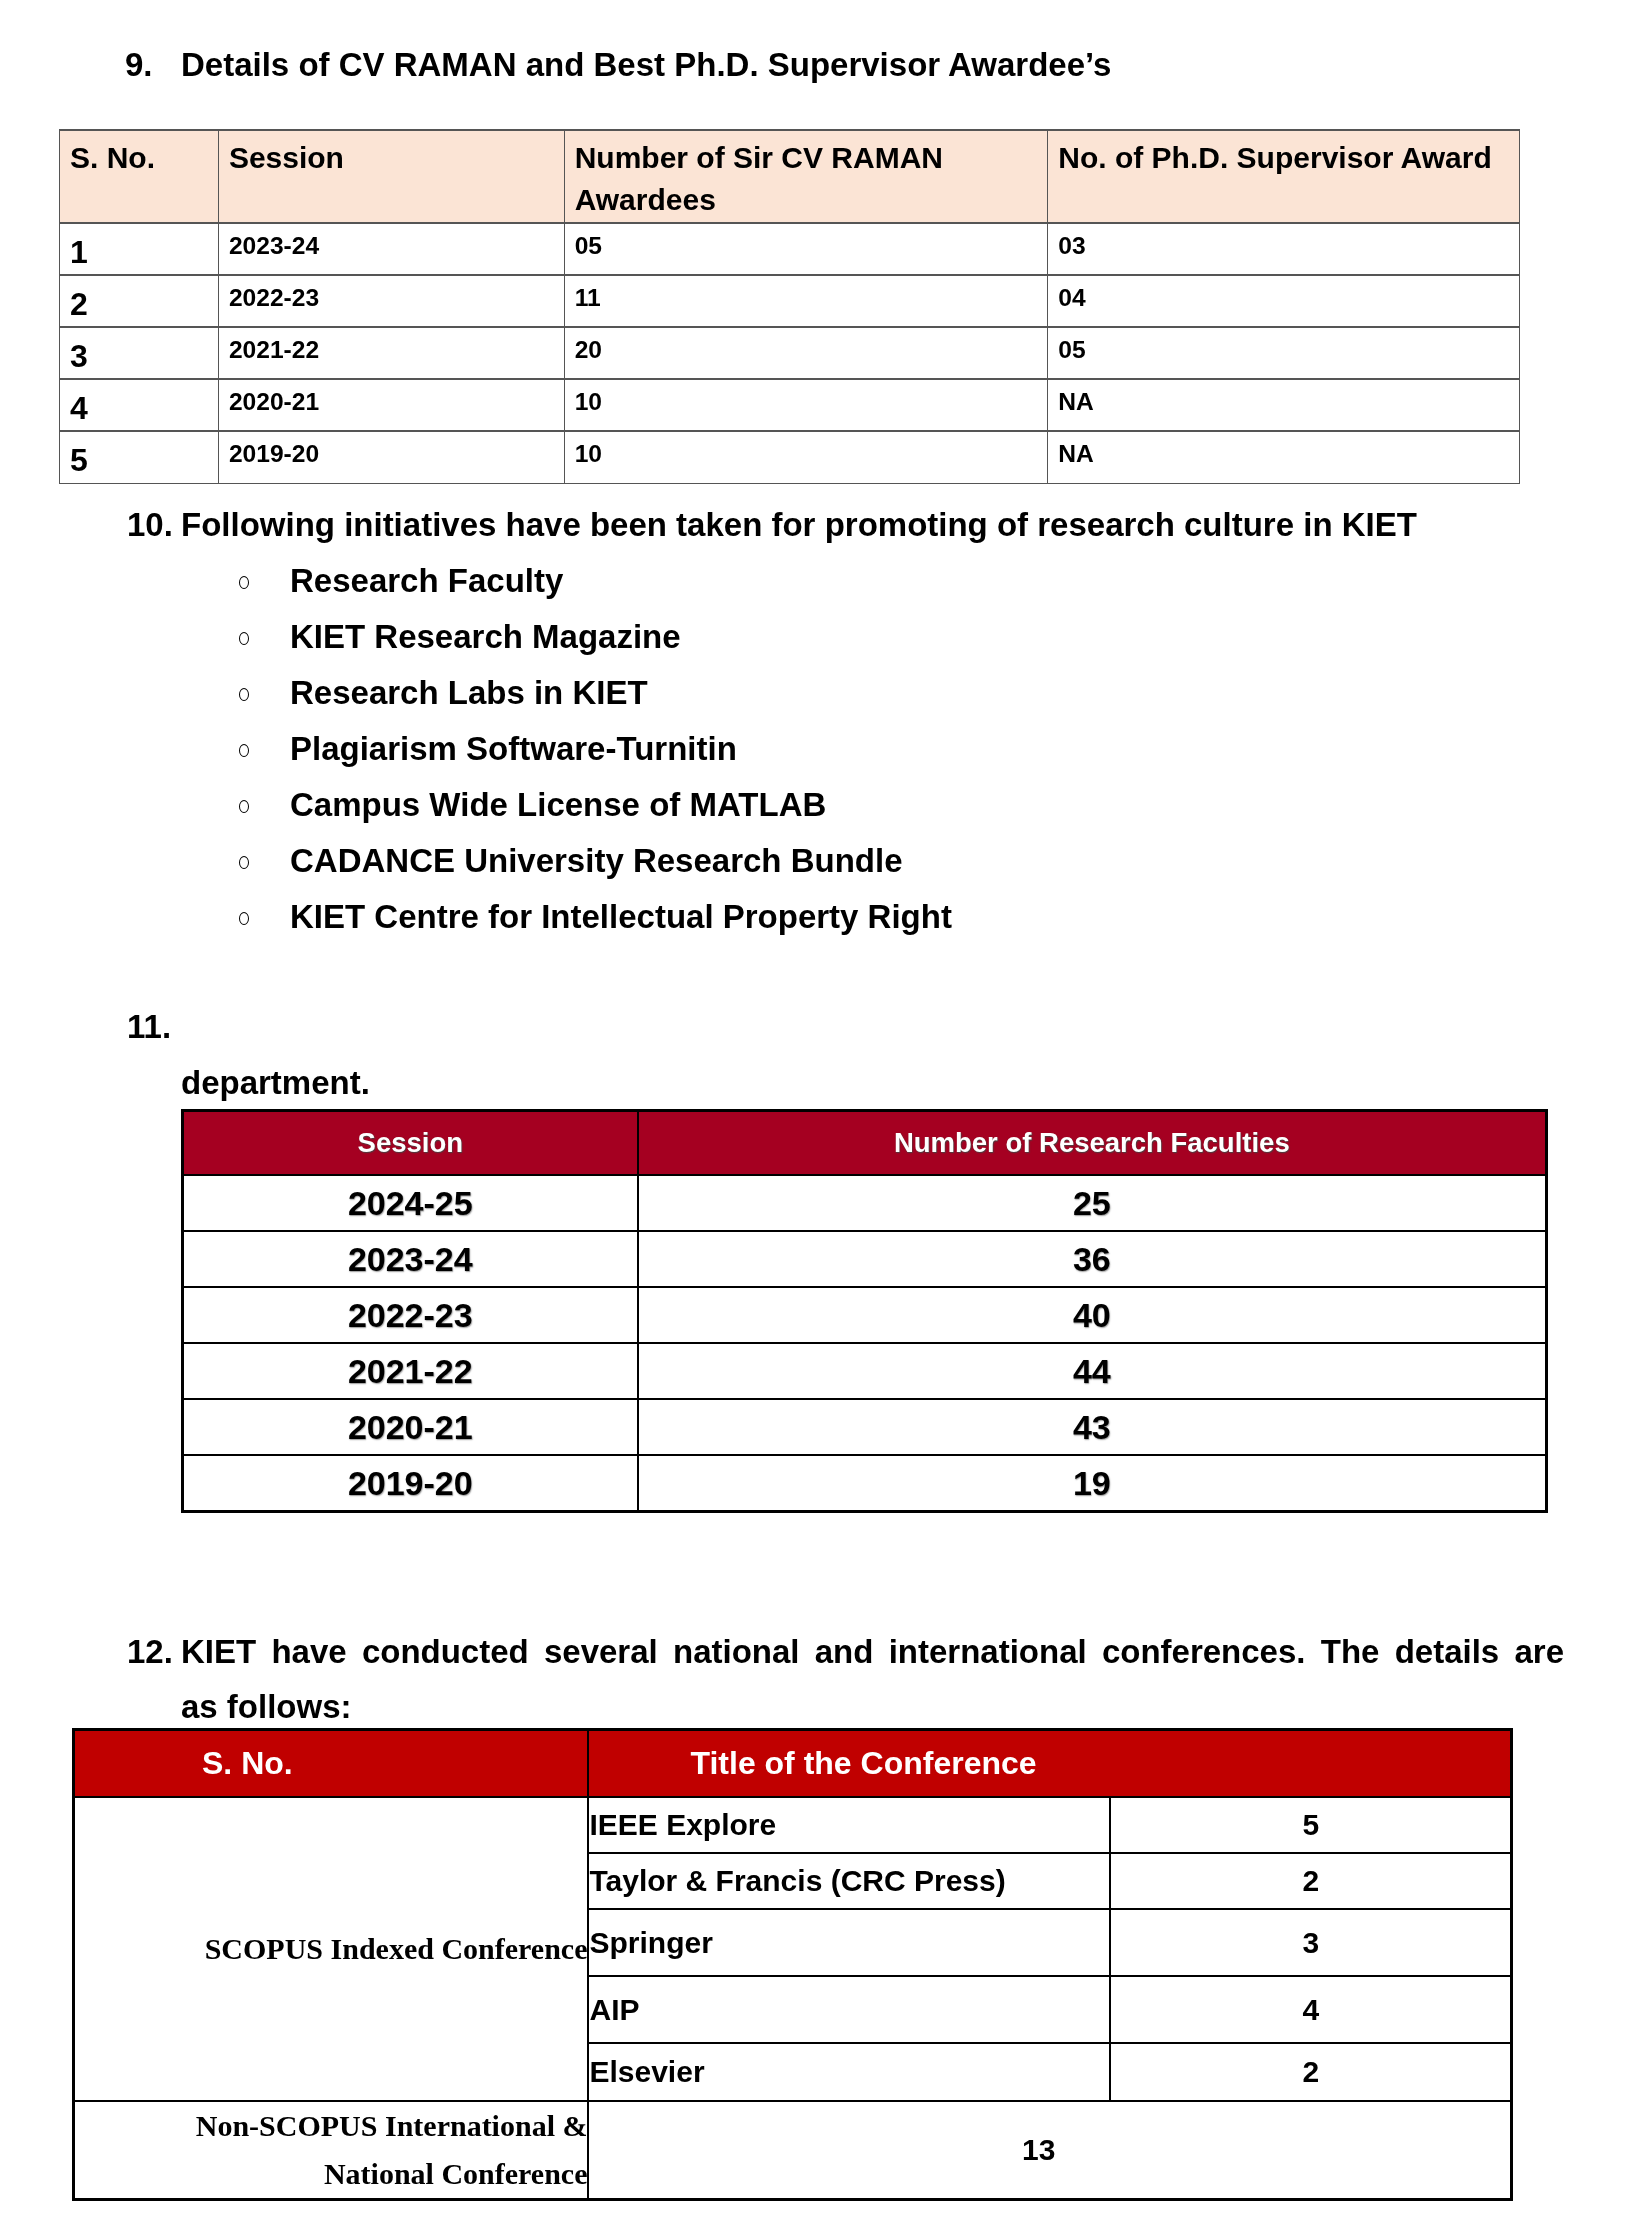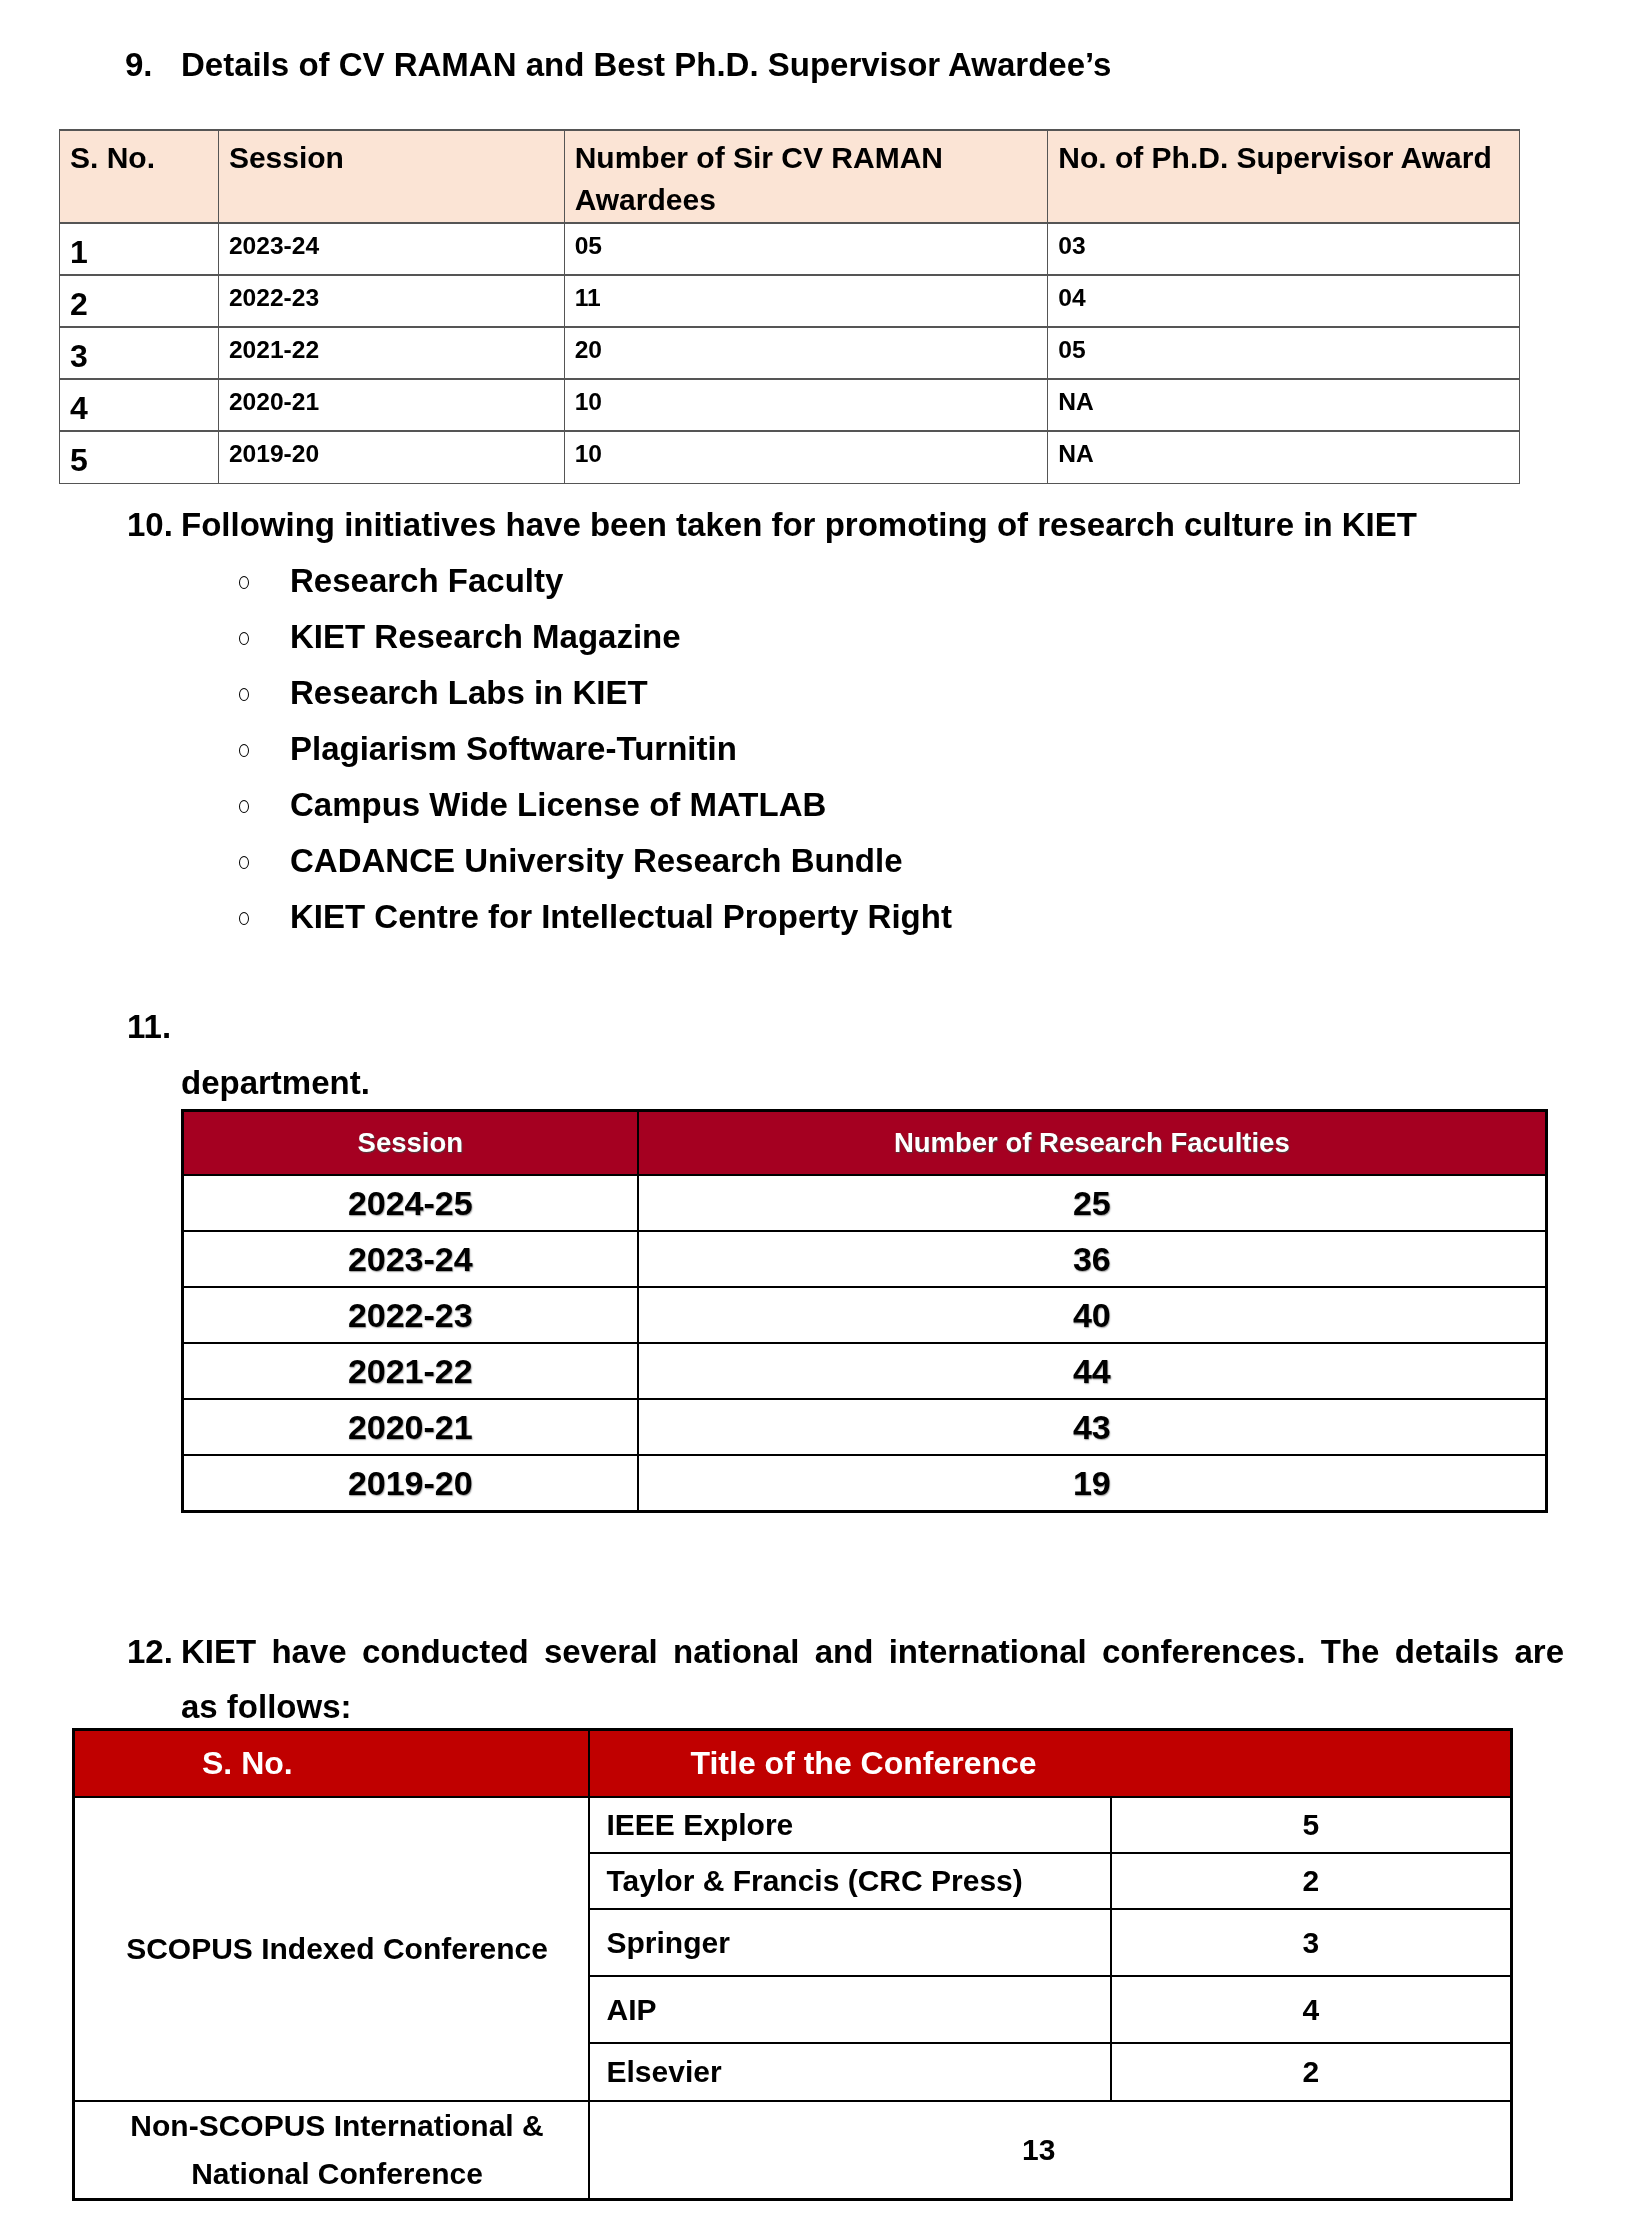--- a/index.html
+++ b/index.html
@@ -35,23 +35,23 @@
   #t2 { left: 181px; top: 1109px; width: 1367px; border: 3.6px solid #000; }
   #t2 th, #t2 td { border: 2.9px solid #000; text-align: center; }
   #t2 th { background: #A50021; color: #fff; height: 62px; font-size: 27.5px; font-weight: bold; vertical-align: middle; text-shadow: 0.7px 0.7px 1.4px #444; }
   #t2 td { height: 54px; font-size: 34px; vertical-align: middle; text-shadow: 0.7px 0.7px 1.4px #999; }
 
   
   #t3 { left: 72px; top: 1728px; width: 1441px; border: 3.6px solid #000; }
   #t3 th, #t3 td { border: 2.9px solid #000; }
   #t3 th { background: #C00000; color: #fff; height: 65px; font-size: 32px; font-weight: bold; vertical-align: middle; text-align: left; }
   #t3 td { font-size: 30px; vertical-align: middle; }
-  #t3 td.pub { text-align: left; padding-left: 17px; }
+  #t3 td.pub { text-align: left; padding-left: 0; }
   #t3 td.cnt { text-align: center; padding-left: 0; }
-  #t3 td.grp { text-align: center; padding-left: 11.6px; }
+  #t3 td.grp { text-align: right; padding-left: 11.6px; font-family: Liberation Serif, serif; }
 </style>
 </head>
 <body>
 
 <div class="abs heading" style="left:125px; top:48px; width:1303px; height:36px;">
   <span class="num">9.</span>
   <span class="txt" style="left:56px;">Details of CV RAMAN and Best Ph.D. Supervisor Awardee’s</span>
 </div>
 
 <table id="t1">

